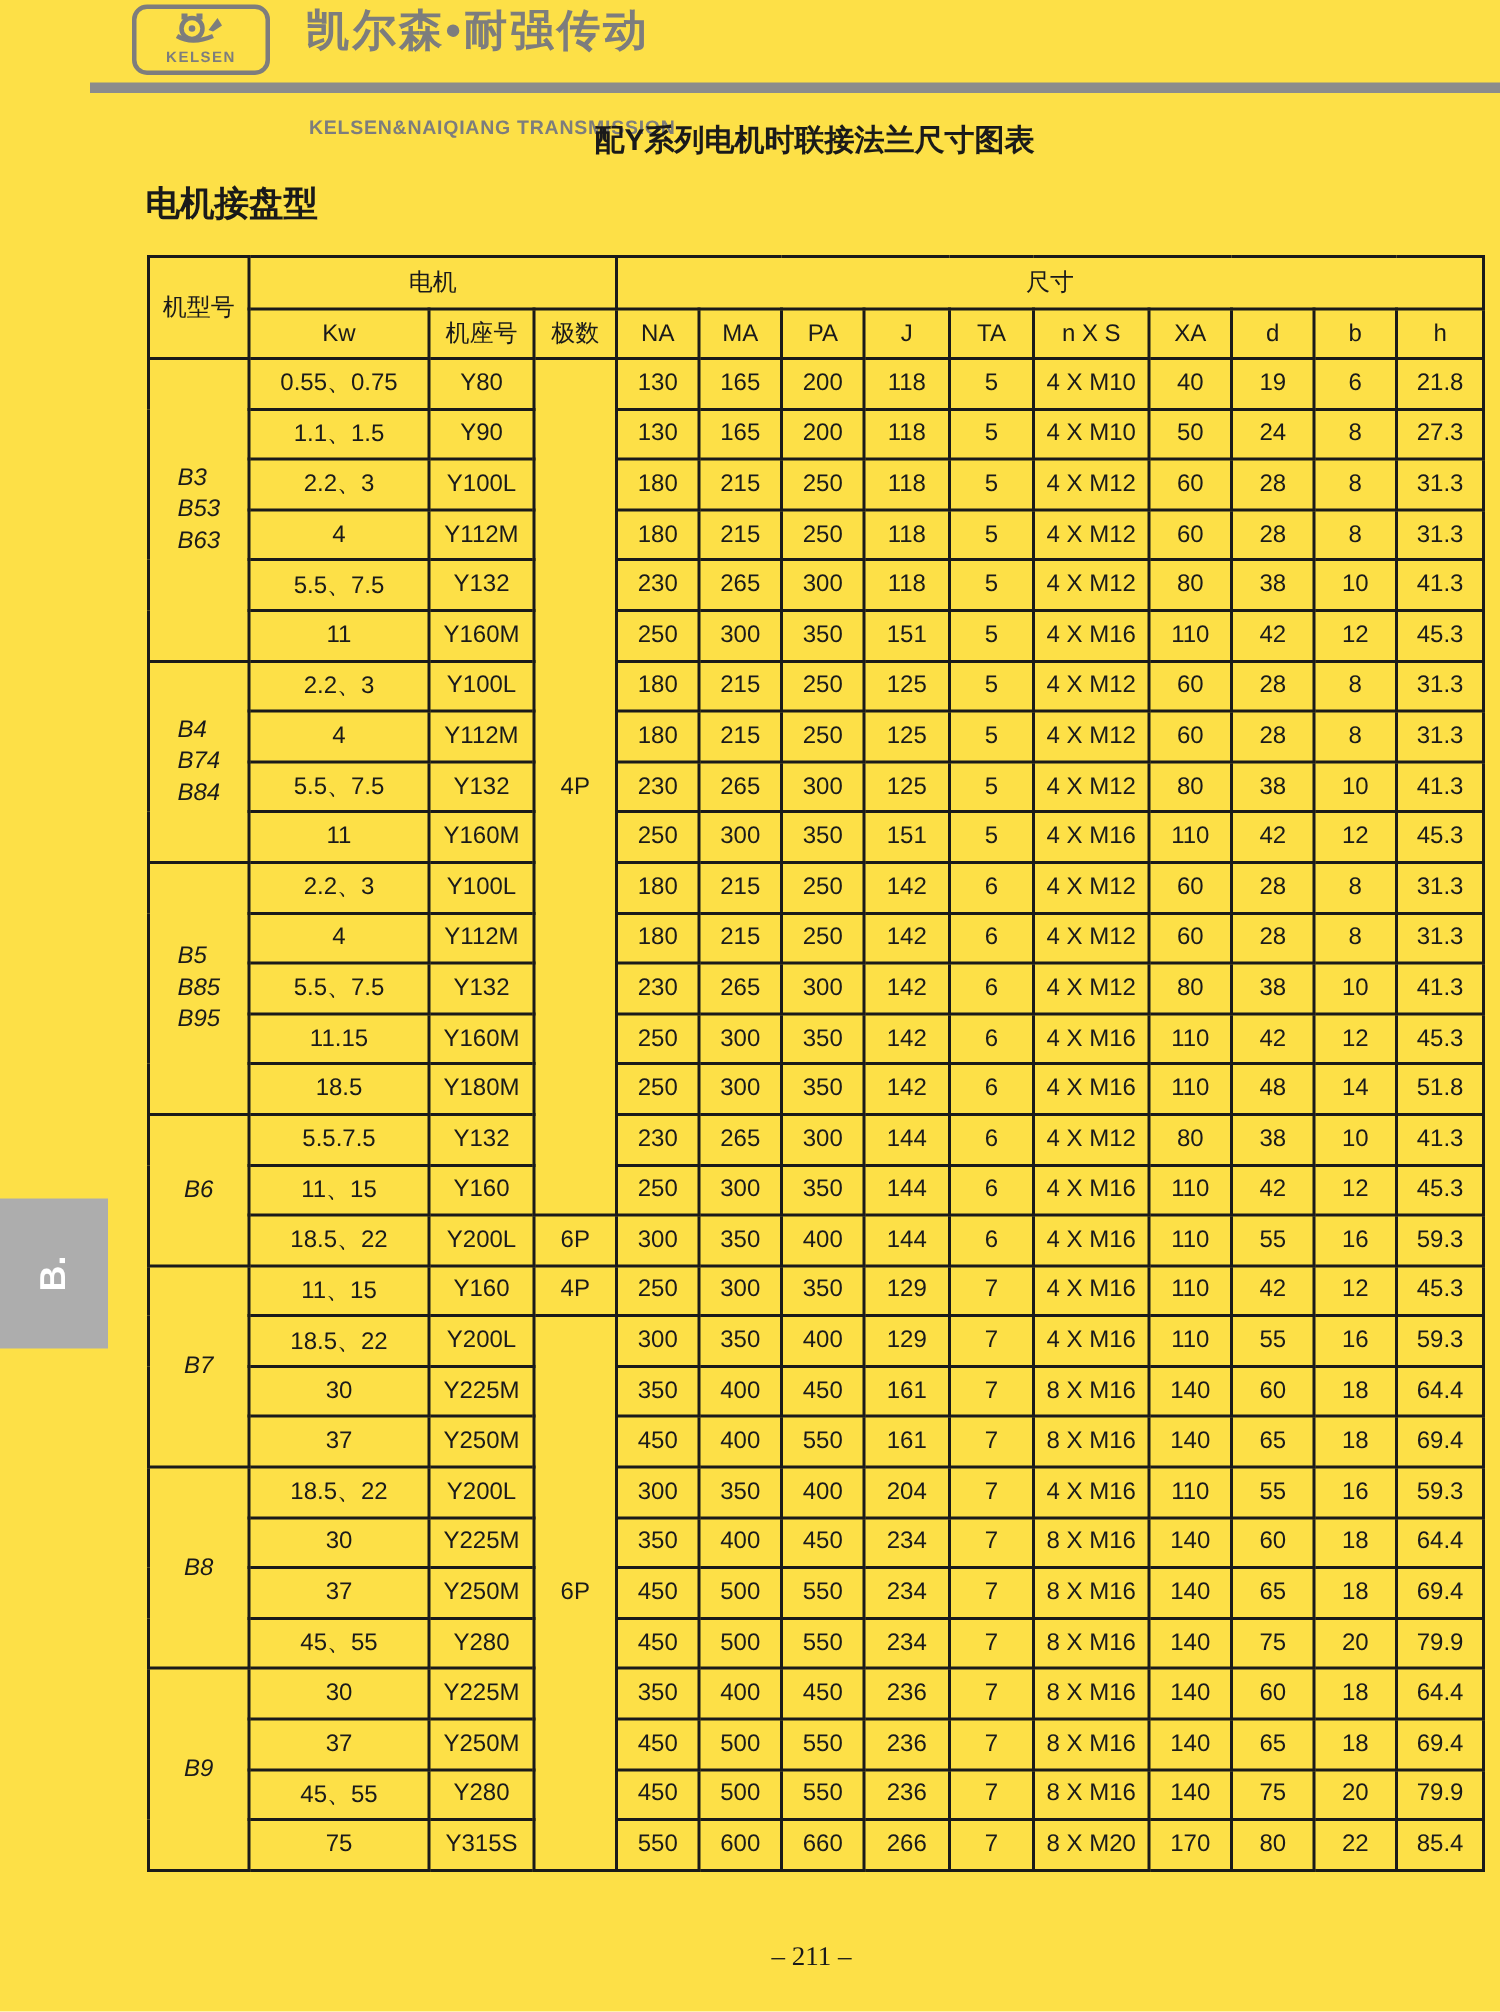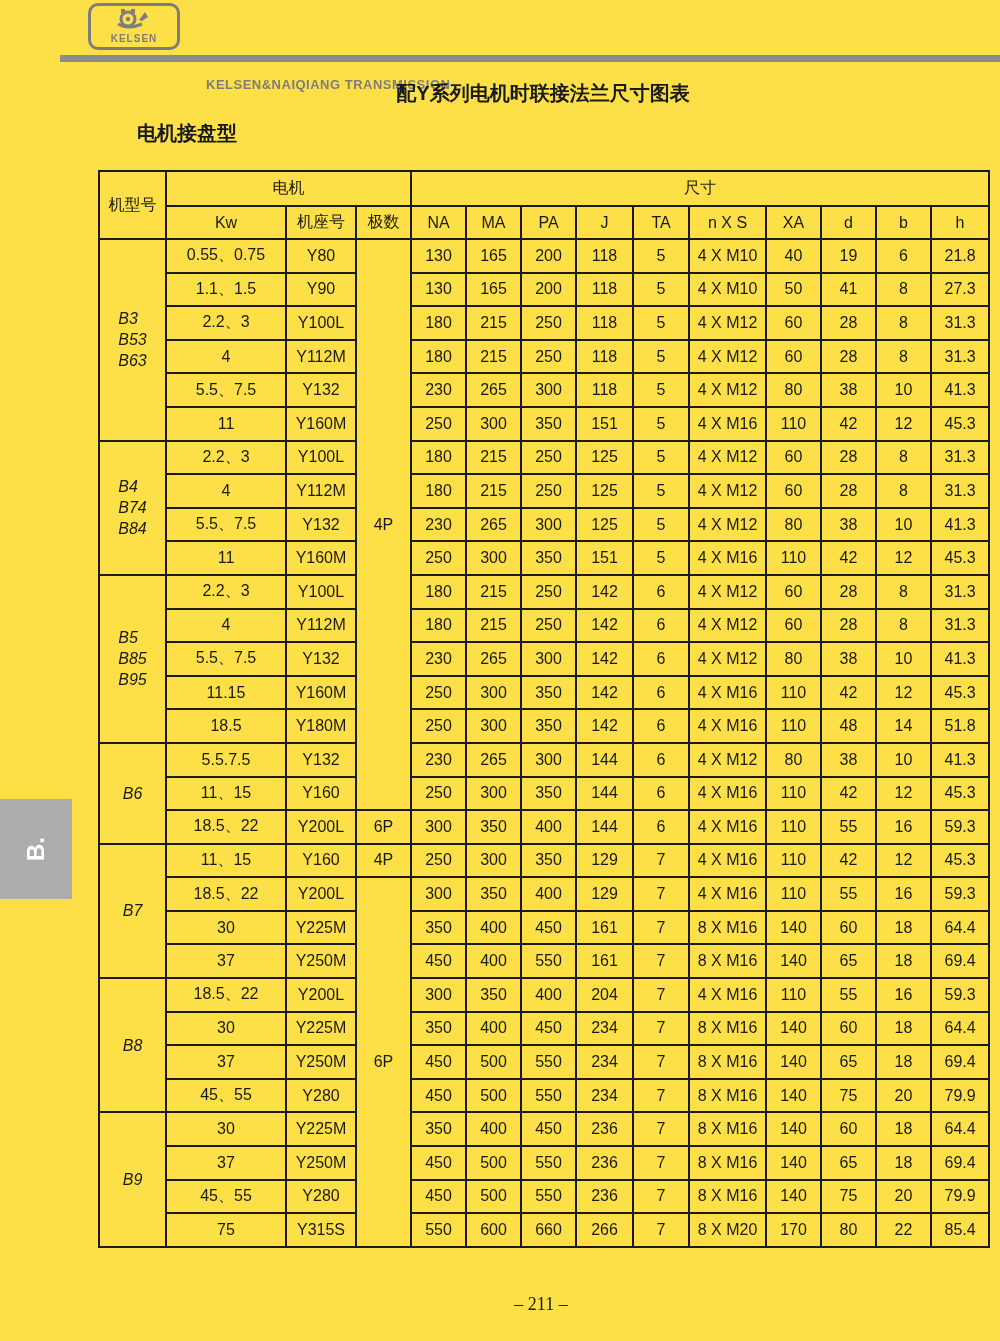--- a/index.html
+++ b/index.html
@@ -15,21 +15,21 @@
              margin-bottom:2px;}
   .brand-cn{position:absolute;left:204px;top:1px;font-size:29px;font-weight:bold;color:#7d7d7d;
             letter-spacing:2px;}
   .brand-en{position:absolute;left:206px;top:35px;font-size:13px;font-weight:bold;color:#7d7d7d;
             letter-spacing:0.5px;margin-top:42px;}
   .header-bar{position:absolute;left:60px;top:55px;width:940px;height:7px;background:#8c8c8c;}
 
   
   .doc-title{position:absolute;left:98px;top:80px;width:890px;text-align:center;
              font-size:20px;font-weight:bold;}
-  .section-label{position:absolute;left:97px;top:120px;font-size:20px;font-weight:bold;margin-left:40px;}
+  .section-label{position:absolute;left:97px;top:120px;font-size:23px;font-weight:bold;}
 
   
   .dim-table{position:absolute;left:98px;top:170px;width:890px;border-collapse:collapse;
              table-layout:fixed;}
   .dim-table th,.dim-table td{border:2px solid #1a1a1a;text-align:center;vertical-align:middle;
              font-size:16px;font-weight:400;padding:0;overflow:hidden;}
   .dim-table thead tr.gr{height:35px;}
   .dim-table thead tr.sub{height:33px;margin-top:32px;}
   .dim-table tbody td{height:31.6px;}
   .model span{display:inline-block;text-align:left;white-space:pre-line;line-height:21px;font-style:italic;}
@@ -56,20 +56,21 @@
         <circle cx="16" cy="11" r="7" fill="none" stroke="#7d7d7d" stroke-width="3"></circle>
         <circle cx="16" cy="11" r="2.2" fill="#7d7d7d"></circle>
         <path d="M6 16 Q16 22 30 16" fill="none" stroke="#7d7d7d" stroke-width="3"></path>
         <path d="M27 12 L33 4 L36 9 L30 13 Z" fill="#7d7d7d"></path>
         <rect x="9" y="1" width="4" height="4" fill="#7d7d7d"></rect>
         <rect x="19" y="1" width="4" height="4" fill="#7d7d7d"></rect>
       </svg>
     </span>
     <span class="logo-text">KELSEN</span>
   </div>
+  <div class="brand-cn">凯尔森•耐强传动</div>
   <div class="brand-en">KELSEN&amp;NAIQIANG TRANSMISSION</div>
   <div class="header-bar"></div>
 
   <div class="doc-title">配Y系列电机时联接法兰尺寸图表</div>
   <div class="section-label">电机接盘型</div>
 
   <table class="dim-table">
     <colgroup>
       <col style="width:67px">
         <col style="width:120px">
@@ -130,21 +131,21 @@
         <tr>
           <td>1.1、1.5</td>
           <td>Y90</td>
           <td>130</td>
           <td>165</td>
           <td>200</td>
           <td>118</td>
           <td>5</td>
           <td>4 X M10</td>
           <td>50</td>
-          <td>41</td>
+          <td>24</td>
           <td>8</td>
           <td>27.3</td>
         </tr>
         <tr>
           <td>2.2、3</td>
           <td>Y100L</td>
           <td>180</td>
           <td>215</td>
           <td>250</td>
           <td>118</td>

